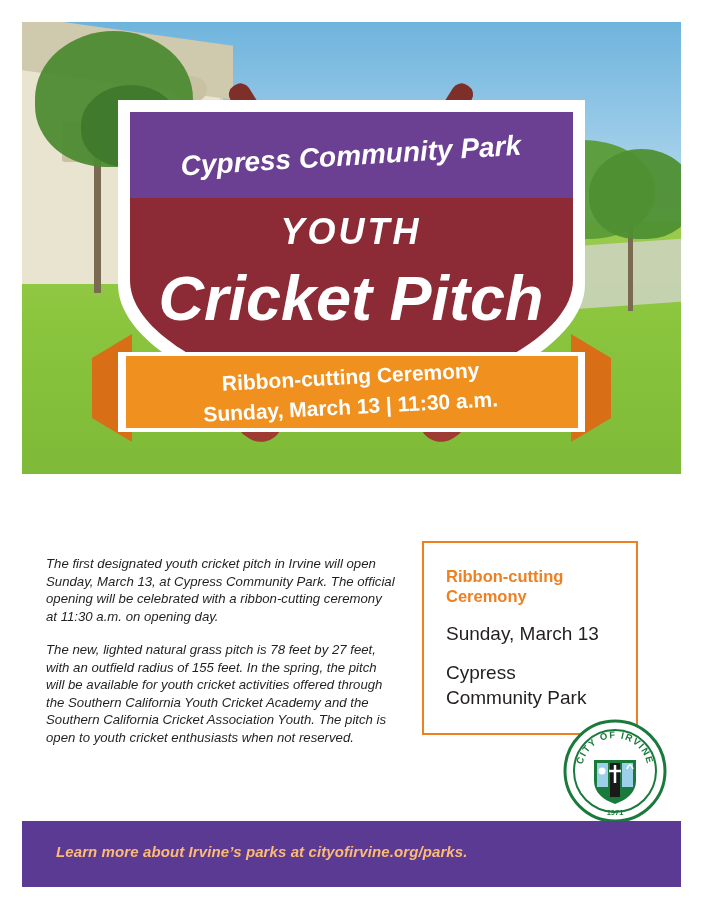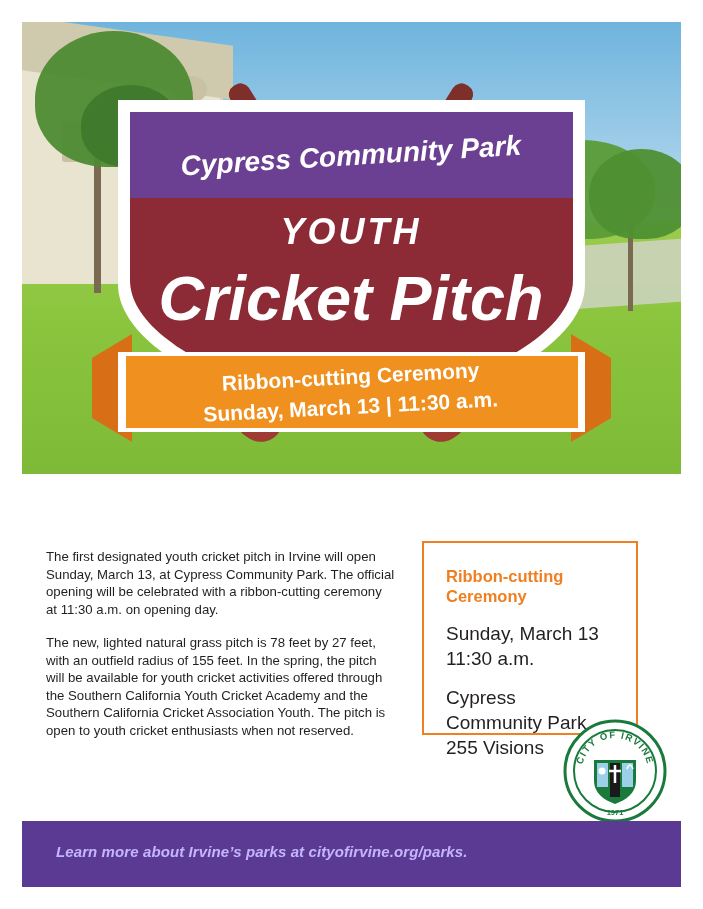--- a/index.html
+++ b/index.html
@@ -111,21 +111,21 @@
   
   .copy {
     position: absolute;
     left: 46px;
     top: 540px;
     width: 350px;
     color: #231f20;
     font-size: 13.2px;
     line-height: 1.33;
   }
-  .copy p { margin: 8px 0 16px 0; }
+  .copy p { margin: 15px 0 16px 0; font-style: italic; }
 
   
   .infobox {
     position: absolute;
     left: 422px;
     top: 541px;
     width: 216px;
     height: 194px;
     border: 2px solid #ef8022;
     box-sizing: border-box;
@@ -160,21 +160,21 @@
     left: 22px;
     bottom: 22px;
     width: 659px;
     height: 66px;
     background: #5b3a93;
   }
   .footer-text {
     position: absolute;
     left: 34px;
     top: 22px;
-    color: #c4b5fd;
+    color: #fdba74;
     font-size: 15px;
     font-style: italic;
     font-weight: bold;
     letter-spacing: .1px;
   }
 </style>
 </head>
 <body>
 
 <div class="page">
@@ -243,24 +243,22 @@
   </div>
 
   <div class="copy">
     <p>The first designated youth cricket pitch in Irvine will open Sunday, March 13, at Cypress Community Park. The official opening will be celebrated with a ribbon-cutting ceremony at 11:30 a.m. on opening day.</p>
     <p>The new, lighted natural grass pitch is 78 feet by 27 feet, with an outfield radius of 155 feet. In the spring, the pitch will be available for youth cricket activities offered through the Southern California Youth Cricket Academy and the Southern California Cricket Association Youth. The pitch is open to youth cricket enthusiasts when not reserved.</p>
   </div>
 
   <div class="infobox">
     <h3>Ribbon-cutting Ceremony</h3>
     <div class="line">Sunday, March 13</div>
-    <div class="line">11:30 a.m.</div>
     <div class="gap"></div>
     <div class="line">Cypress Community Park</div>
-    <div class="line">255 Visions</div>
   </div>
 
   <div class="logo">
     <svg width="104" height="104" viewBox="0 0 104 104" xmlns="http://www.w3.org/2000/svg">
       <circle cx="52" cy="52" r="50" fill="#ffffff" stroke="#1a7a3c" stroke-width="3"></circle>
       <circle cx="52" cy="52" r="41" fill="#ffffff" stroke="#1a7a3c" stroke-width="2"></circle>
       <path id="logoArc" d="M 19 52 A 33 33 0 0 1 85 52" fill="none"></path>
       <text font-family="Liberation Sans, sans-serif" font-size="9.5" font-weight="bold" fill="#1a7a3c" letter-spacing="1.4">
         <textPath href="#logoArc" startOffset="50%" text-anchor="middle">CITY OF IRVINE</textPath>
       </text>

